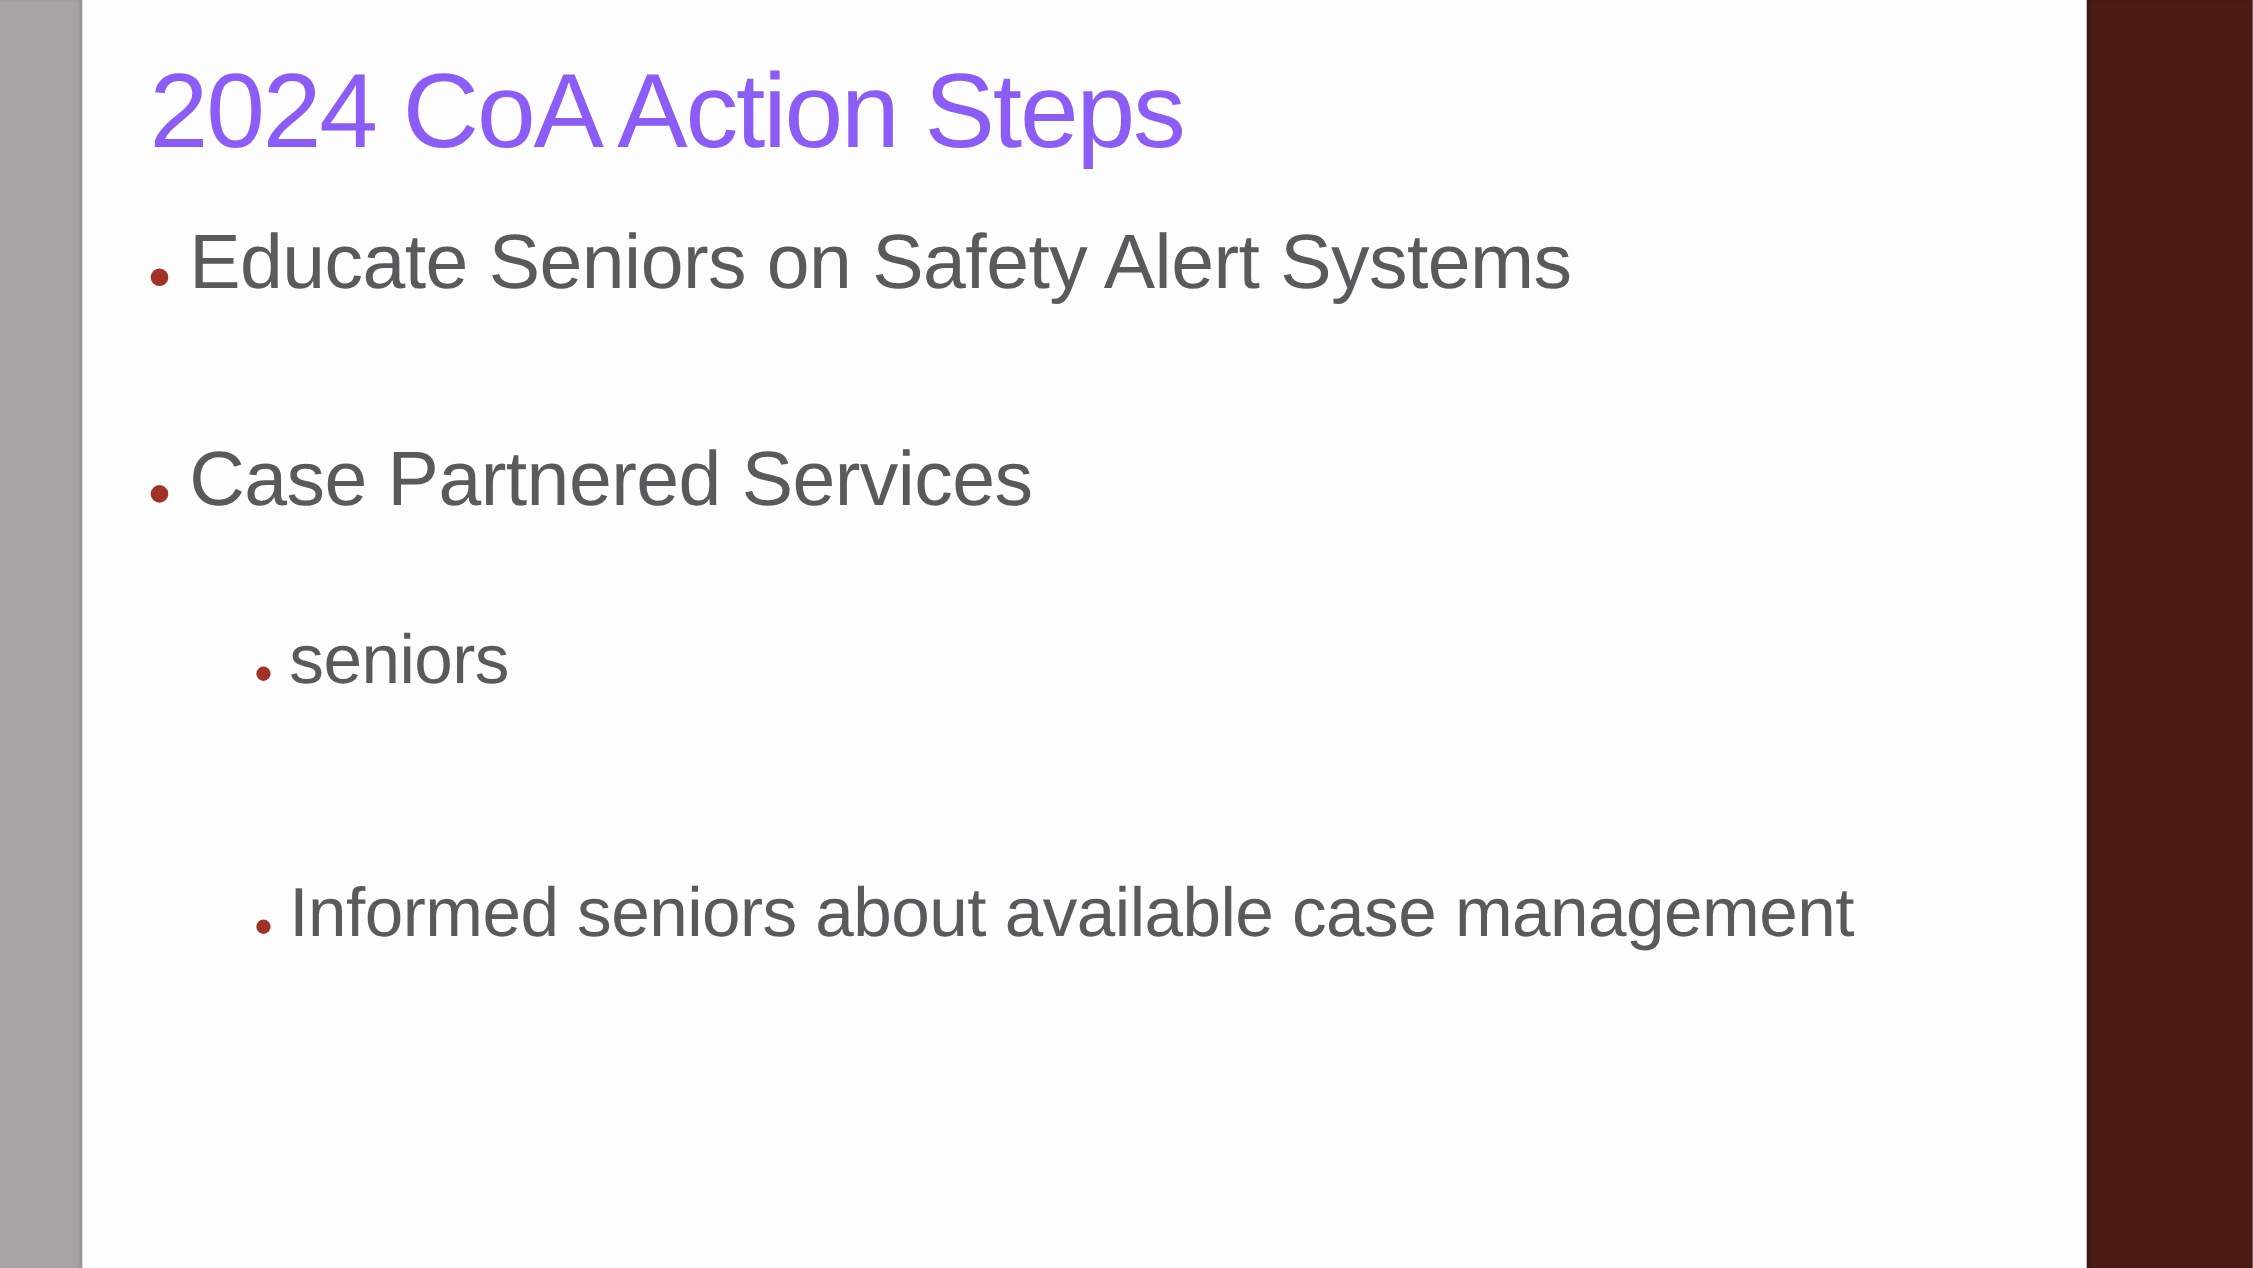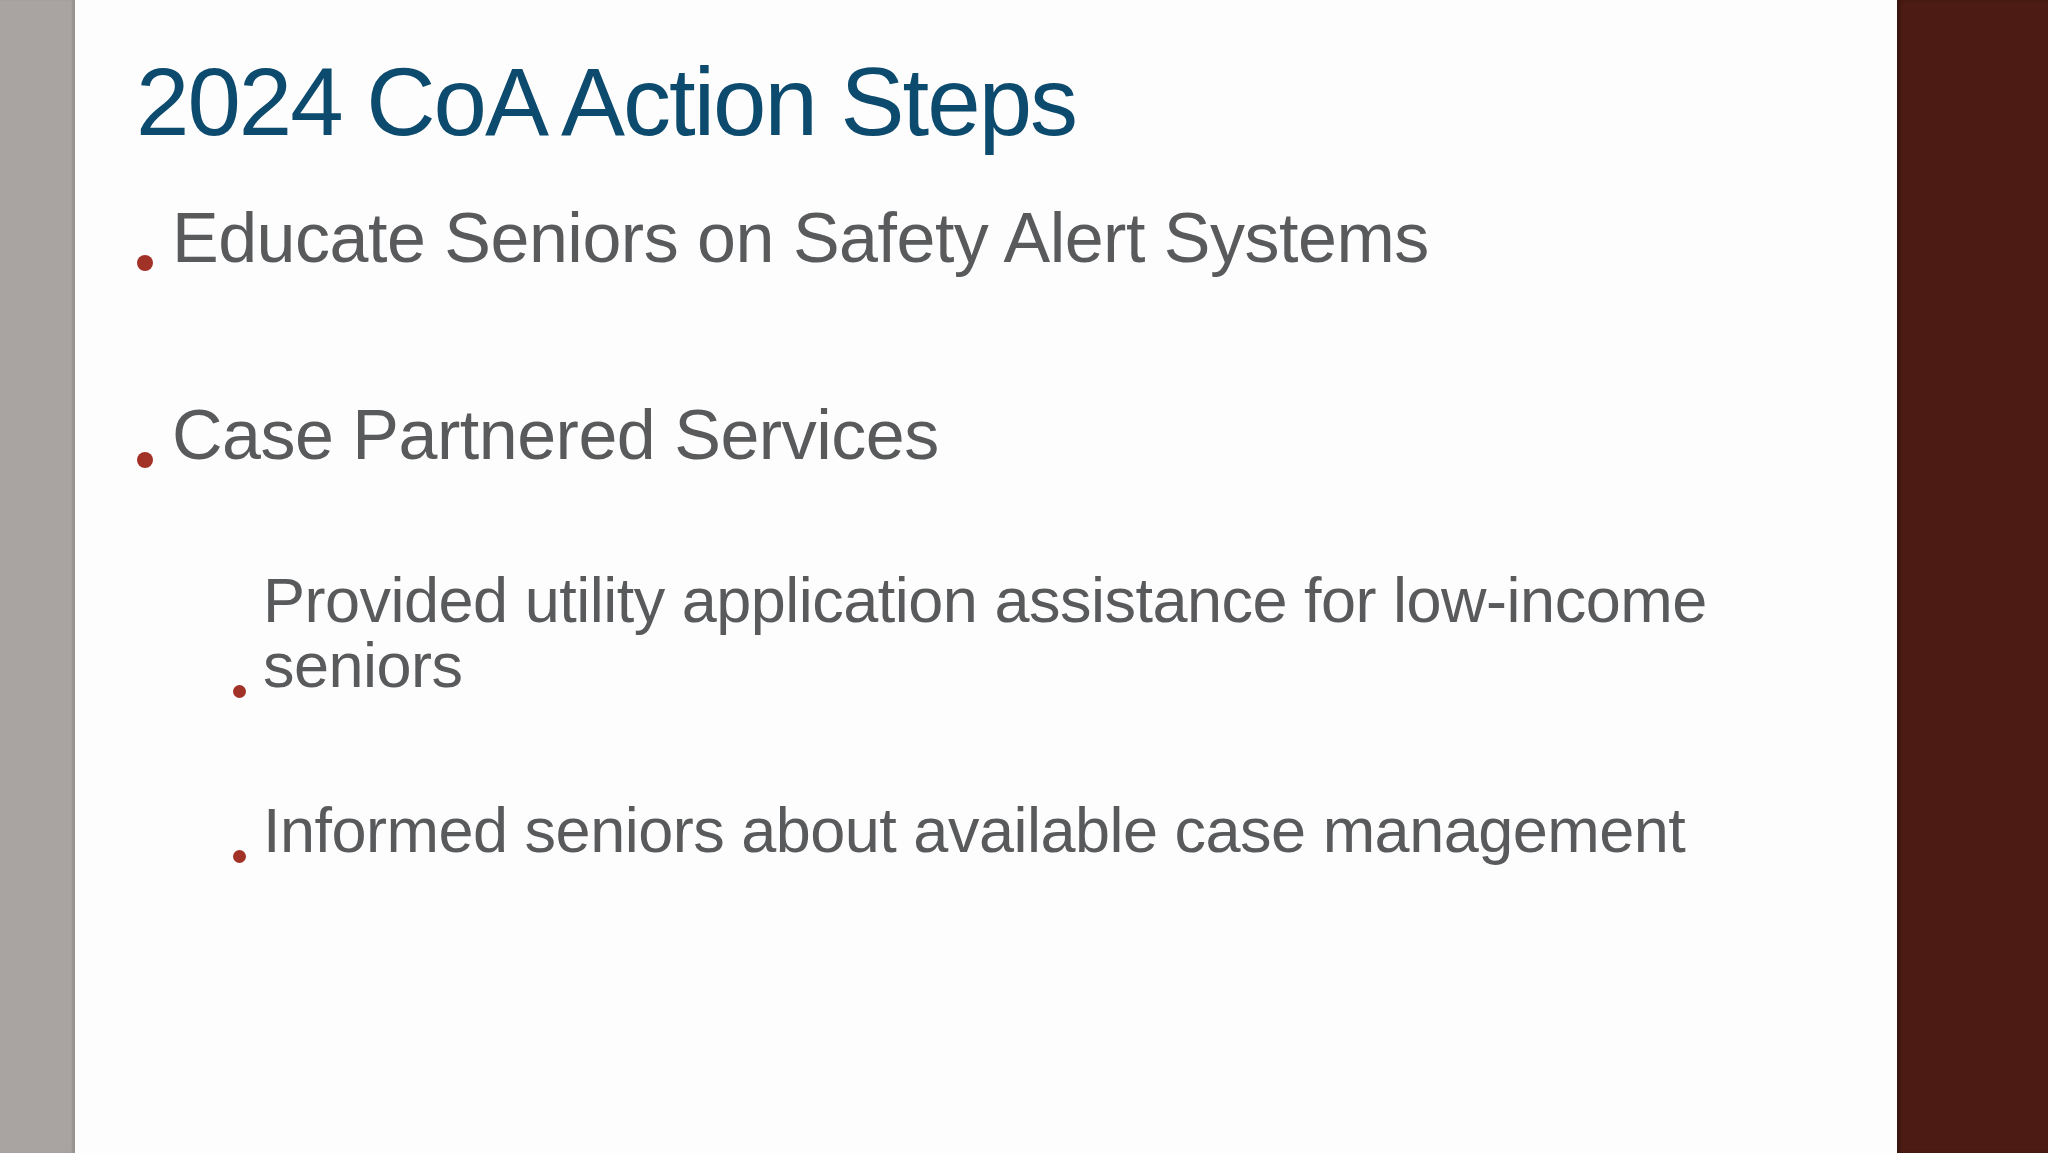--- a/index.html
+++ b/index.html
@@ -36,27 +36,27 @@
     box-shadow: inset 3px 0 3px rgba(0,0,0,0.25);
   }
   .slide-title {
     position: absolute;
     left: 136px; top: 52px;
     margin: 0;
     font-size: 96px;
     line-height: 100px;
     font-weight: 400;
     letter-spacing: -2px;
-    color: #0c4a6e;
+    color: #8b5cf6;
     white-space: nowrap;
   }
   .para {
     position: absolute;
     display: flex;
-    align-items: flex-end;
+    align-items: center;
     color: #595a5c;
     letter-spacing: -0.5px;
     line-height: 65px;
   }
   .para .dot {
     flex: none;
     border-radius: 50%;
     background: #a23128;
   }
   .para.l1 { left: 137px; font-size: 70px; }
@@ -88,21 +88,20 @@
 
   <div class="para l1" style="top:403px">
     <span class="dot"></span>
     <span class="txt">Case Partnered Services</span>
   </div>
 
 
   <div class="para l3" style="top:568px">
     <span class="dot"></span>
     <span class="txt wrap2">
-      <span class="line">Provided utility application assistance for low-income</span>
       <span class="line">seniors</span>
     </span>
   </div>
 
 
   <div class="para l3" style="top:798px">
     <span class="dot"></span>
     <span class="txt wrap2">
       <span class="line">Informed seniors about available case management</span>
     </span>

